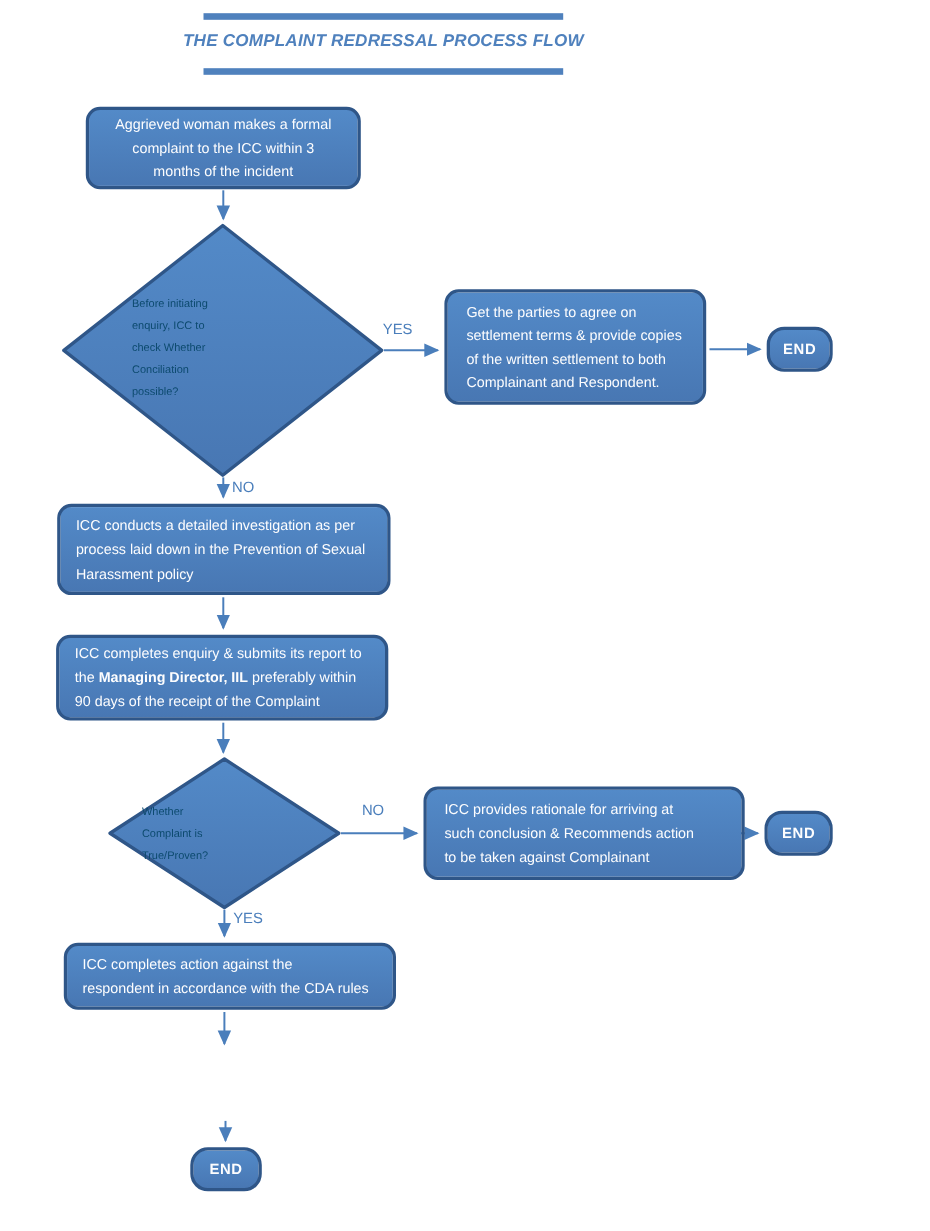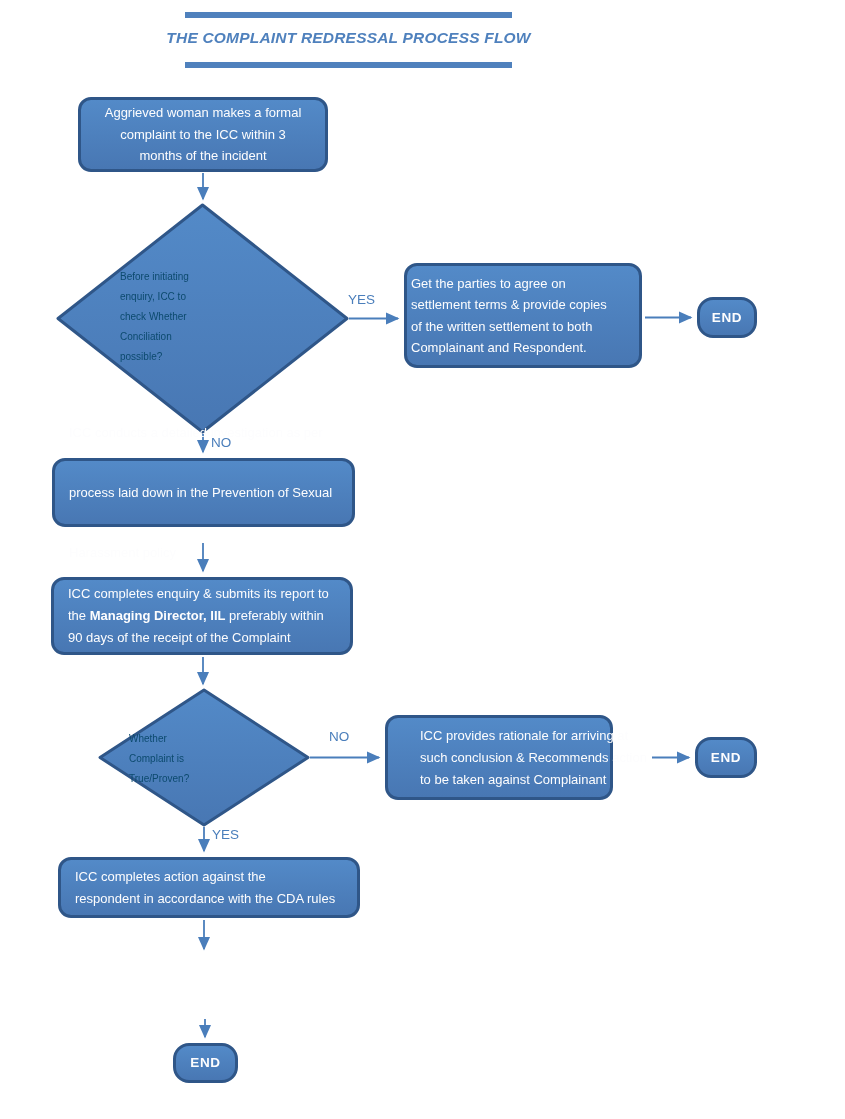--- a/index.html
+++ b/index.html
@@ -82,54 +82,54 @@
   <div class="dtext" style="left:120px; top:267px; width:165px;">
     <div class="ln">Before initiating</div>
     <div class="ln">enquiry, ICC to</div>
     <div class="ln">check Whether</div>
     <div class="ln">Conciliation</div>
     <div class="ln">possible?</div>
   </div>
 
   <div class="blabel" style="left:348px; top:291px;">YES</div>
 
-  <div class="node" style="left:404px; top:263px; width:238px; height:105px; padding-left:4px;">
+  <div class="node" style="left:404px; top:263px; width:238px; height:105px; padding-left:17px;">
     <div class="ln">Get the parties to agree on</div>
     <div class="ln">settlement terms &amp; provide copies</div>
     <div class="ln">of the written settlement to both</div>
     <div class="ln">Complainant and Respondent.</div>
   </div>
 
   <div class="node endnode" style="left:697px; top:297px; width:60px; height:41px;">
     <div class="ln">END</div>
   </div>
 
   <div class="blabel" style="left:211px; top:434px;">NO</div>
 
-  <div class="node" style="left:52px; top:458px; width:303px; height:69px; line-height:22px;gap:38px;">
+  <div class="node" style="left:52px; top:458px; width:303px; height:83px; line-height:22px;">
     <div class="ln">ICC conducts a detailed investigation as per</div>
     <div class="ln">process laid down in the Prevention of Sexual</div>
     <div class="ln">Harassment policy</div>
   </div>
 
   <div class="node" style="left:51px; top:577px; width:302px; height:78px; line-height:22px;">
     <div class="ln">ICC completes enquiry &amp; submits its report to</div>
     <div class="ln"><span>the </span><b>Managing Director, IIL</b><span> preferably within</span></div>
     <div class="ln">90 days of the receipt of the Complaint</div>
   </div>
 
   <div class="dtext" style="left:129px; top:729px; width:150px;">
     <div class="ln">Whether</div>
     <div class="ln">Complaint is</div>
     <div class="ln">True/Proven?</div>
   </div>
 
   <div class="blabel" style="left:329px; top:728px;">NO</div>
 
-  <div class="node" style="left:385px; top:715px; width:228px; height:85px; line-height:22px; padding-left:32px;text-align:right;">
+  <div class="node" style="left:385px; top:715px; width:292px; height:85px; line-height:22px; padding-left:16px;">
     <div class="ln">ICC provides rationale for arriving at</div>
     <div class="ln">such conclusion &amp; Recommends action</div>
     <div class="ln">to be taken against Complainant</div>
   </div>
 
   <div class="node endnode" style="left:695px; top:737px; width:62px; height:41px;">
     <div class="ln">END</div>
   </div>
 
   <div class="blabel" style="left:212px; top:826px;">YES</div>

